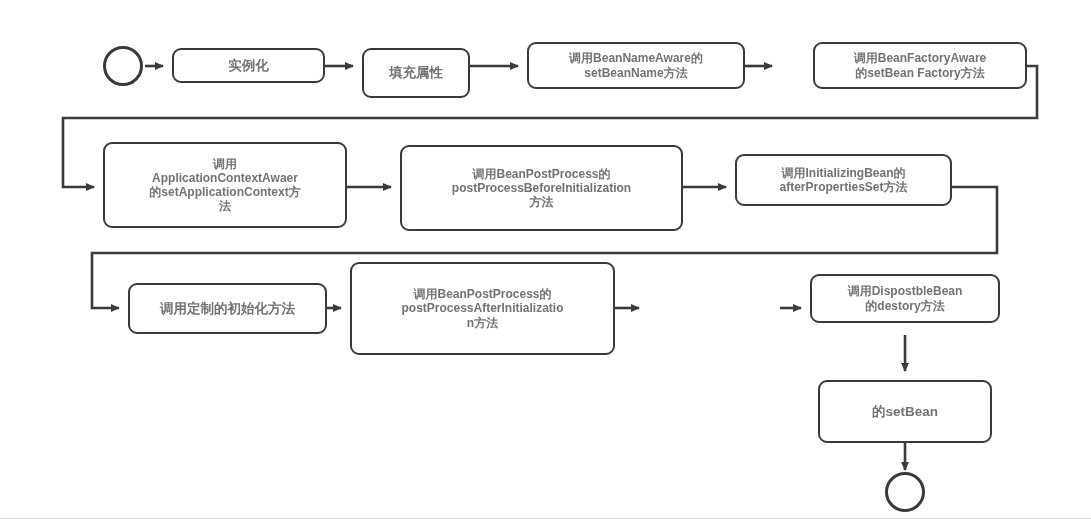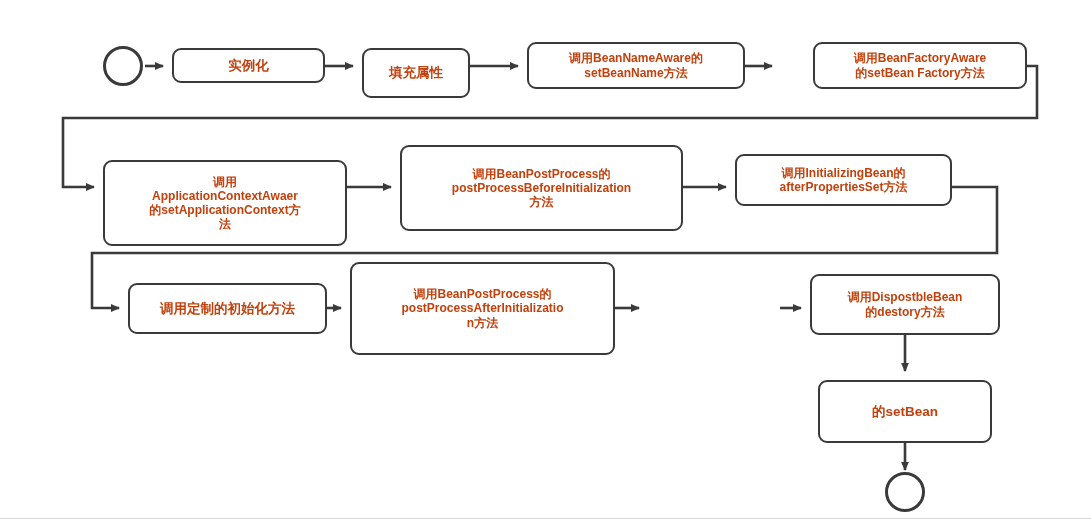--- a/index.html
+++ b/index.html
@@ -27,21 +27,21 @@
   .node {
     position: absolute;
     box-sizing: border-box;
     border: 2.5px solid #3a3a3a;
     border-radius: 9px;
     background: #ffffff;
     display: flex;
     align-items: center;
     justify-content: center;
     text-align: center;
-    color: #c2410c;
+    color: #737373;
     font-weight: bold;
     line-height: 1.18;
     padding: 2px 4px;
     z-index: 3;
   }
   .node span {
     display: block;
     width: 100%;
     white-space: pre-line;
   }
@@ -111,21 +111,21 @@
   <div class="node t125" style="left:527px; top:42px; width:218px; height:47px;">
     <span>调用BeanNameAware的
 setBeanName方法</span>
   </div>
 
   <div class="node t125" style="left:781px; top:42px; width:214px; height:47px;margin-left:32px;">
     <span>调用BeanFactoryAware
 的setBean Factory方法</span>
   </div>
 
-  <div class="node t125" style="left:103px; top:160px; width:244px; height:86px;">
+  <div class="node t125" style="left:103px; top:142px; width:244px; height:86px;">
     <span>调用
 ApplicationContextAwaer
 的setApplicationContext方
 法</span>
   </div>
 
   <div class="node t125" style="left:400px; top:145px; width:283px; height:86px;">
     <span>调用BeanPostProcess的
 postProcessBeforeInitialization
 方法</span>
@@ -140,21 +140,21 @@
     <span>调用定制的初始化方法</span>
   </div>
 
   <div class="node t125" style="left:350px; top:262px; width:265px; height:93px;">
     <span>调用BeanPostProcess的
 postProcessAfterInitializatio
 n方法</span>
   </div>
 
 
-  <div class="node t125" style="left:810px; top:274px; width:190px; height:61px;">
+  <div class="node t125" style="left:810px; top:274px; width:190px; height:49px;">
     <span>调用DispostbleBean
 的destory方法</span>
   </div>
 
   <div class="node t13" style="left:818px; top:380px; width:174px; height:63px;">
     <span>的setBean</span>
   </div>
 
   <div class="terminal" style="left:885px; top:472px; width:40px; height:40px;"></div>
 

